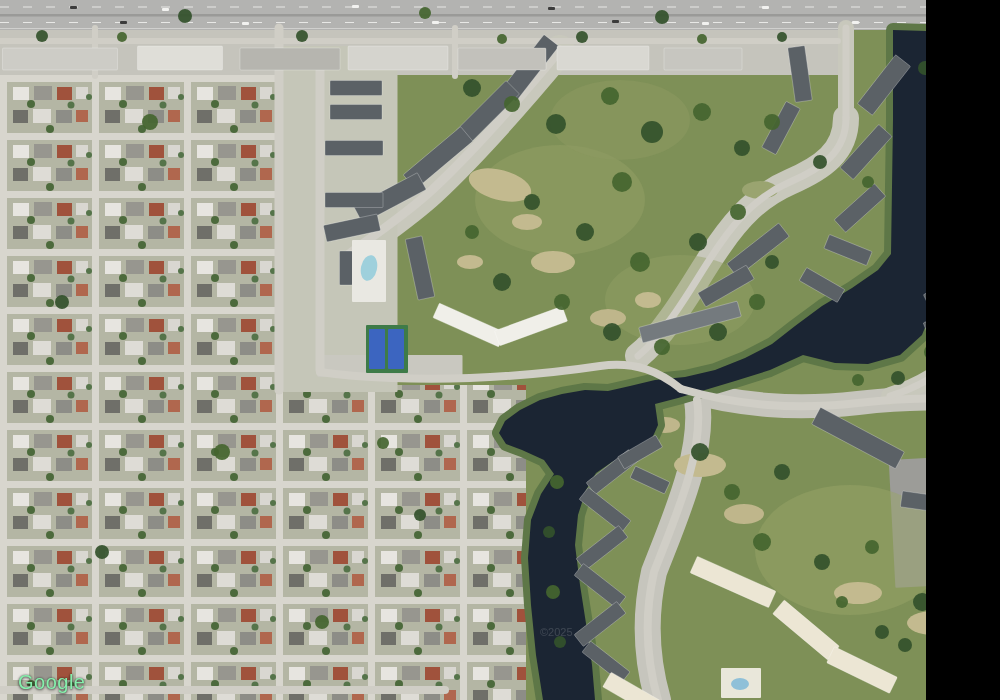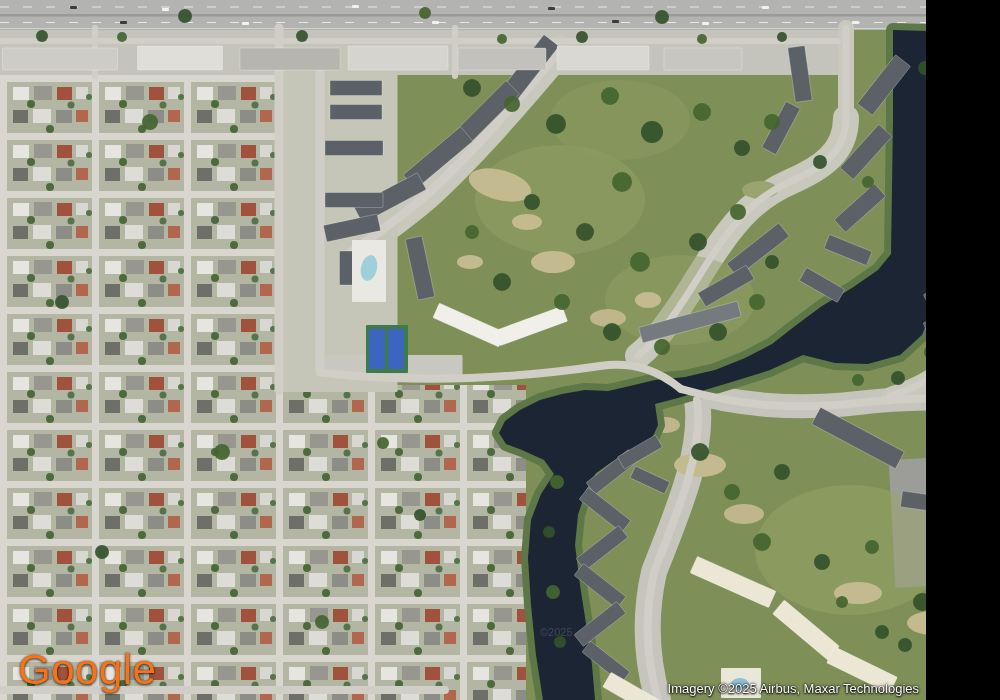--- a/index.html
+++ b/index.html
@@ -3,21 +3,21 @@
 <meta charset="utf-8">
 <style>
   html,body{margin:0;padding:0;background:#000;}
   .viewport{
     position:relative;width:926px;height:700px;overflow:hidden;
     font-family:"Liberation Sans",sans-serif;cursor:grab;
   }
   .viewport svg{position:absolute;top:0;left:0;display:block;}
   .google-logo{
     position:absolute;left:18px;bottom:6px;
-    color:#f97316;font-size:42px;font-weight:500;letter-spacing:.5px;
+    color:#86efac;font-size:20px;font-weight:500;letter-spacing:.5px;
     text-shadow:0 1px 3px rgba(0,0,0,.7),0 0 2px rgba(0,0,0,.5);
     user-select:none;
   }
   .attribution{
     position:absolute;right:7px;bottom:4px;
     color:#fff;font-size:13px;
     text-shadow:0 0 3px #000,0 1px 2px #000,0 0 1px #000;
     user-select:none;
   }
 </style>
@@ -247,14 +247,13 @@
         <rect x="432" y="21" width="7" height="3" rx="1" fill="#f2f2f0"></rect>
         <rect x="612" y="20" width="7" height="3" rx="1" fill="#3c3c3c"></rect>
         <rect x="702" y="22" width="7" height="3" rx="1" fill="#f2f2f0"></rect>
         <rect x="852" y="21" width="7" height="3" rx="1" fill="#f2f2f0"></rect>
       </g>
 
     <text x="540" y="636" font-size="11" fill="#ffffff" opacity="0.15">©2025</text>
   </svg>
 
   <div class="google-logo">Google</div>
-  <div class="attribution">Imagery ©2025 Airbus, Maxar Technologies</div>
 </div>
 
 </body></html>

